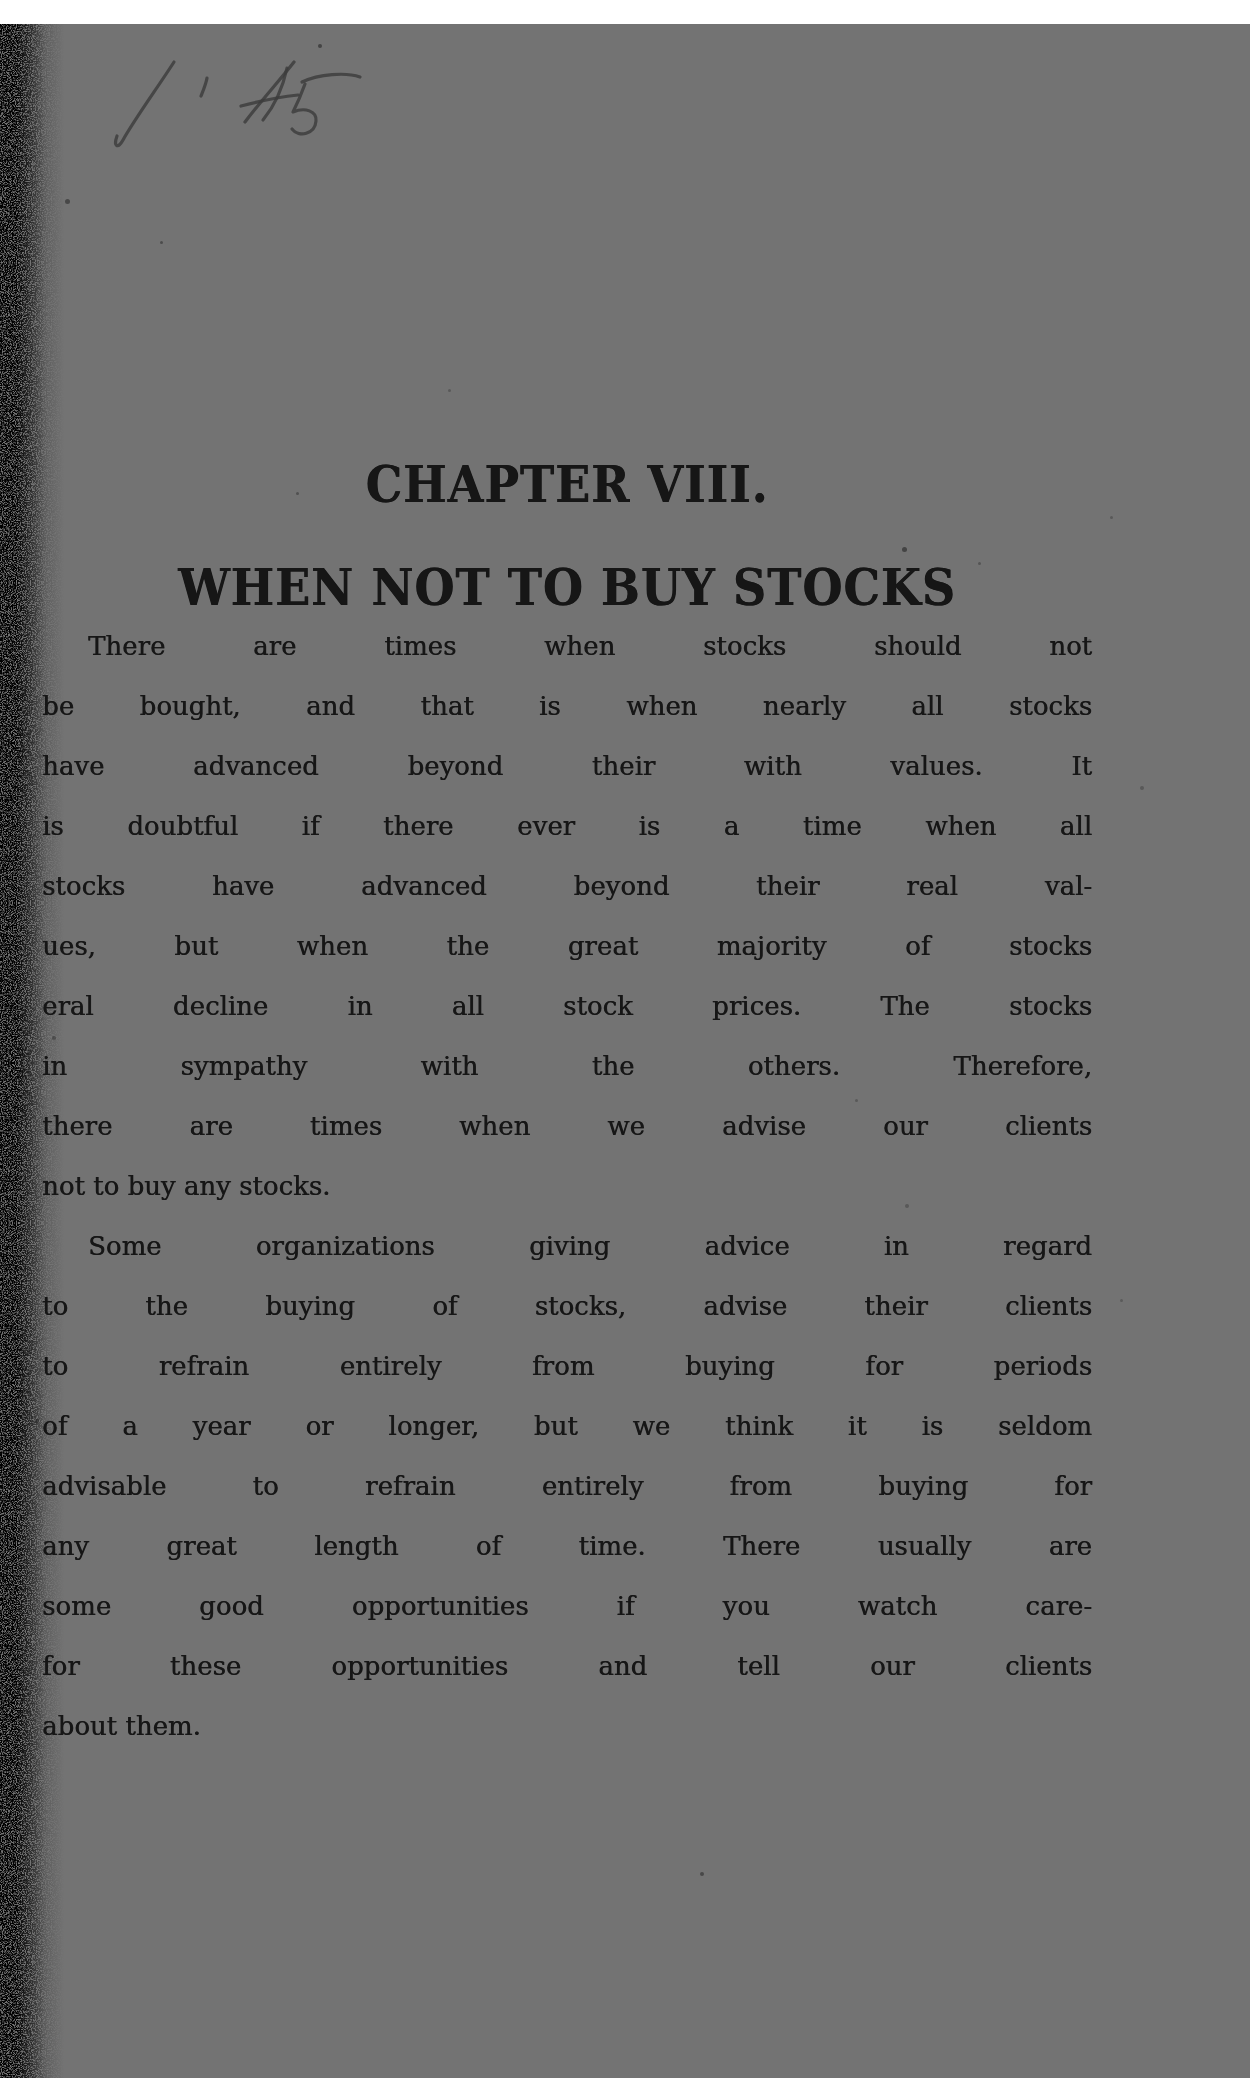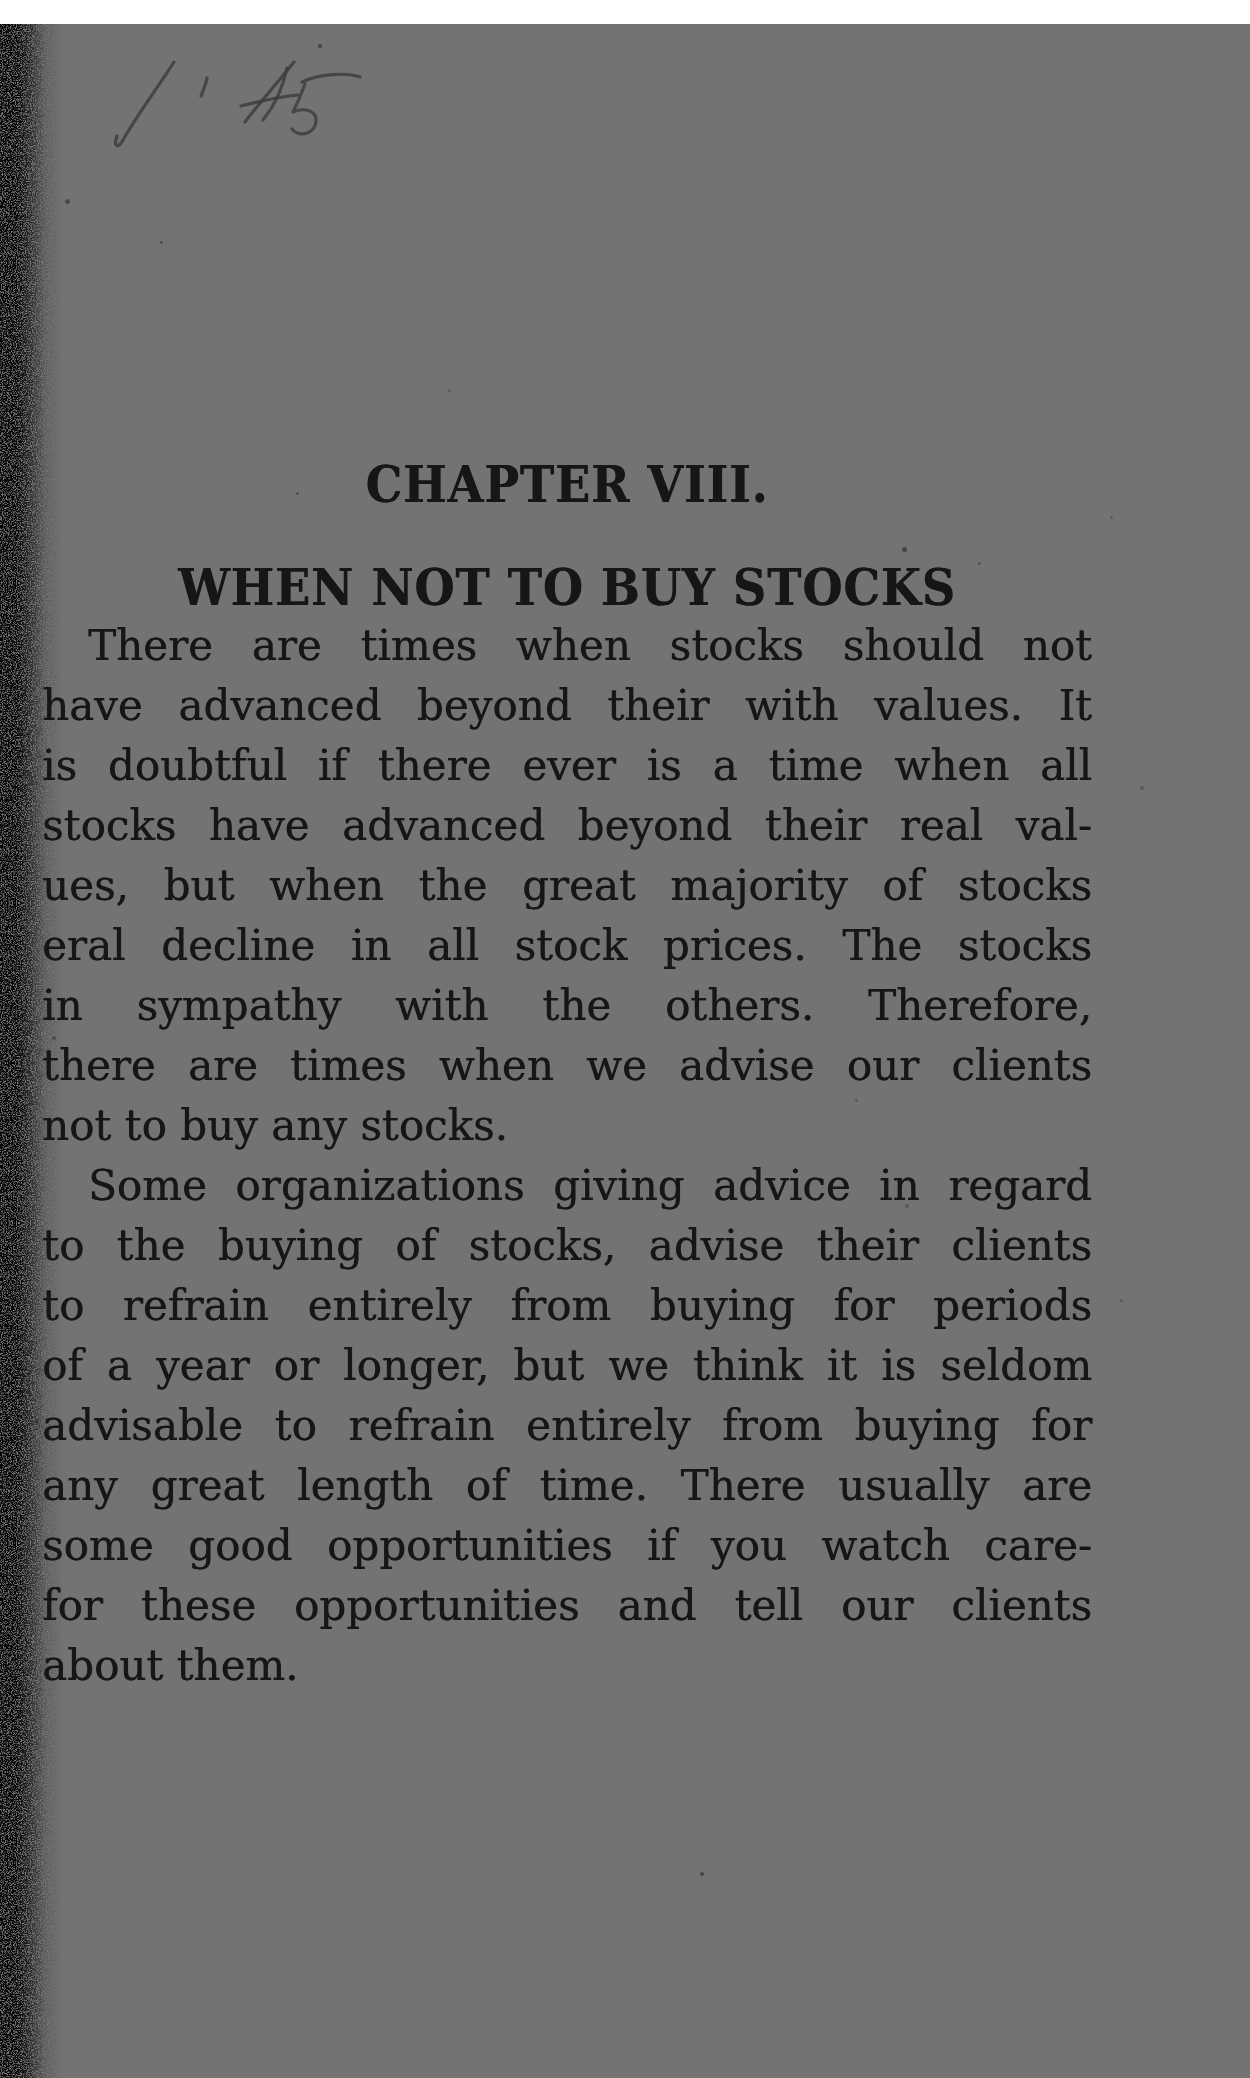--- a/index.html
+++ b/index.html
@@ -35,21 +35,21 @@
     text-align:center; font-weight:bold;
     font-size:46px; line-height:50px; letter-spacing:1px;
     transform:scaleY(1.1); transform-origin:center top;
     text-shadow:0.5px 0 currentColor;
   }
   .heading  { top:402px; }
   .subtitle { top:498px; }
 
   .body-text {
     position:absolute; left:42px; top:592px; width:1050px;
-    font-size:42px; line-height:60px;
+    font-size:26px; line-height:60px;
     text-shadow:0.5px 0 rgba(0,0,0,.75);
   }
   .para .line {
     text-align:justify;
     -moz-text-align-last:justify;
     text-align-last:justify;
   }
   .para .line:first-child { text-indent:46px; }
   .para .line:last-child  { text-align-last:left; -moz-text-align-last:left; }
 
@@ -87,20 +87,21 @@
     <path d="M 217 38 C 213 49 209 58 205 66 C 217 61 229 65 228 75 C 227 88 211 92 204 83"></path>
   </svg>
 
   <h1 class="heading">CHAPTER VIII.</h1>
 
   <h2 class="subtitle">WHEN NOT TO BUY STOCKS</h2>
 
   <div class="body-text">
     <div class="para">
         <div class="line">There are times when stocks should not</div>
+        <div class="line">be bought, and that is when nearly all stocks</div>
         <div class="line">have advanced beyond their with values. It</div>
         <div class="line">is doubtful if there ever is a time when all</div>
         <div class="line">stocks have advanced beyond their real val-</div>
         <div class="line">ues, but when the great majority of stocks</div>
         <div class="line">eral decline in all stock prices. The stocks</div>
         <div class="line">in sympathy with the others. Therefore,</div>
         <div class="line">there are times when we advise our clients</div>
         <div class="line">not to buy any stocks.</div>
       </div>
     <div class="para">

